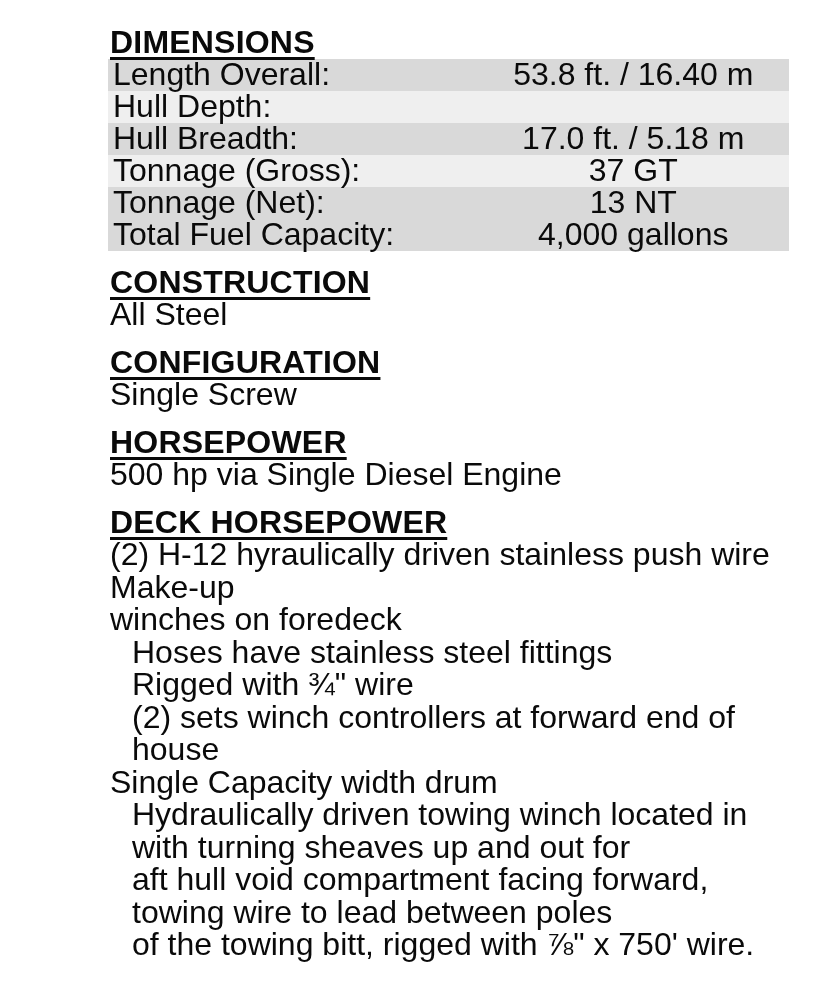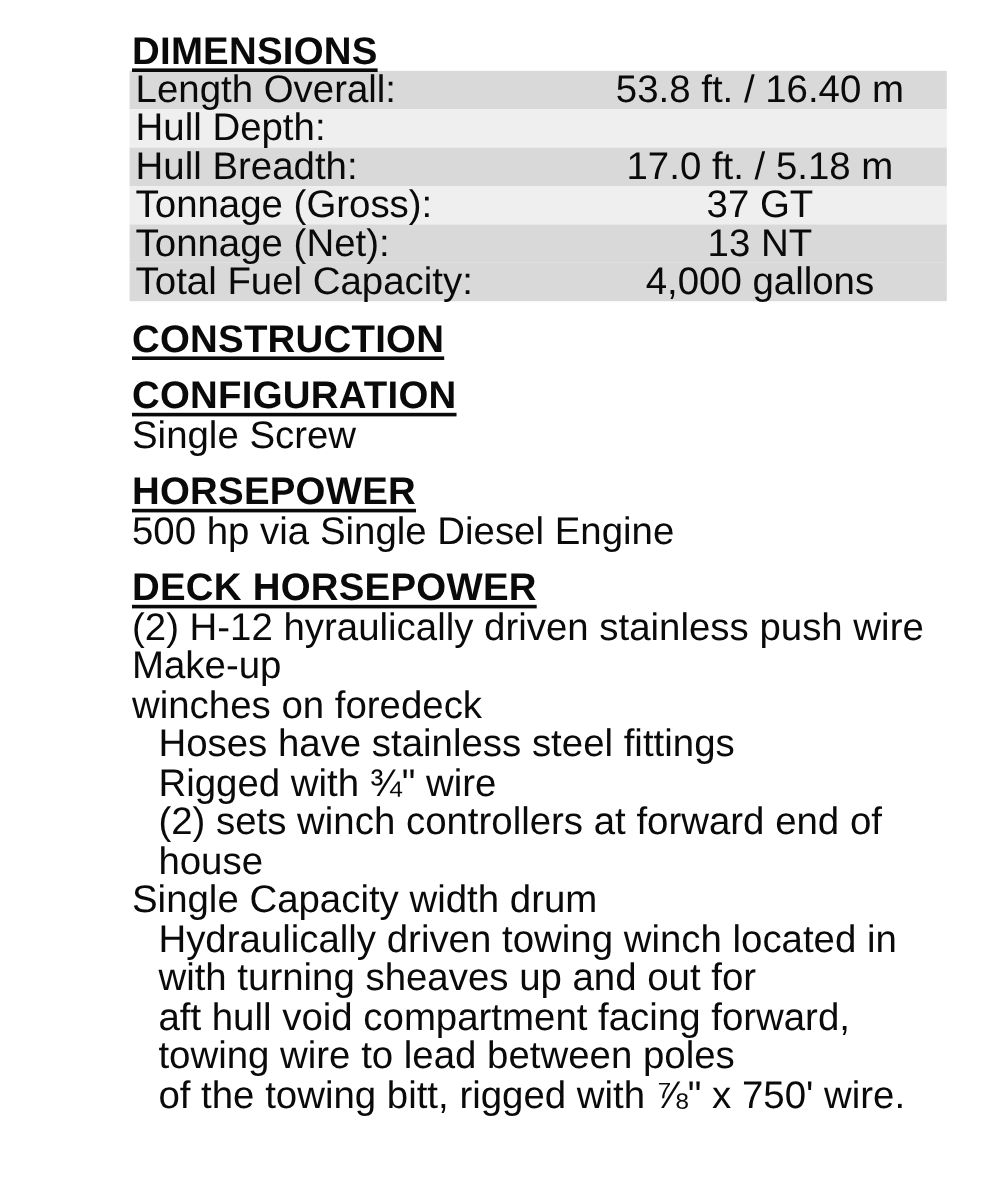--- a/index.html
+++ b/index.html
@@ -88,20 +88,21 @@
       </div>
       <div class="row shade-dark">
         <div class="label">Total Fuel Capacity:</div>
         <div class="value">4,000 gallons</div>
       </div>
     </div>
   </div>
 
   <div class="section">
     <div class="heading">CONSTRUCTION</div>
+    <div class="line">All Steel</div>
   </div>
 
   <div class="section">
     <div class="heading">CONFIGURATION</div>
     <div class="line">Single Screw</div>
   </div>
 
   <div class="section">
     <div class="heading">HORSEPOWER</div>
     <div class="line">500 hp via Single Diesel Engine</div>

